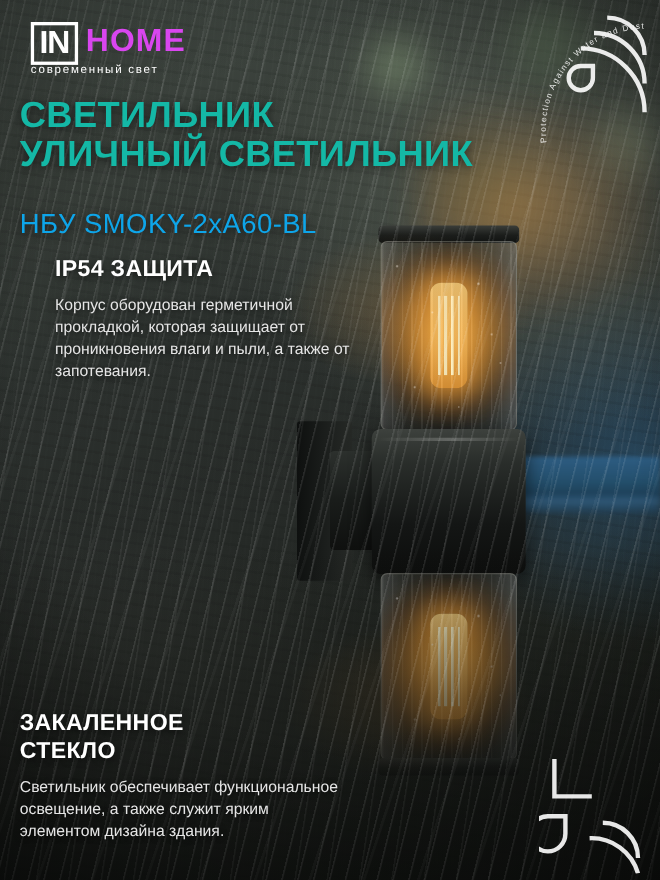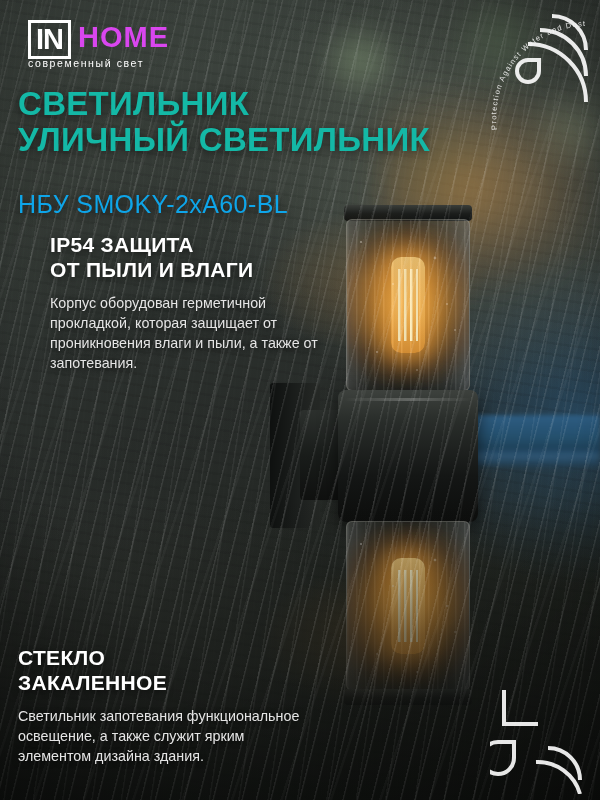--- a/index.html
+++ b/index.html
@@ -263,31 +263,30 @@
 
   <div class="h1">
     <div>СВЕТИЛЬНИК</div>
     <div>УЛИЧНЫЙ СВЕТИЛЬНИК</div>
   </div>
   <div class="model">НБУ SMOKY-2xA60-BL</div>
 
   <div class="feat1">
     <div class="feat-title">
       <div>IP54 ЗАЩИТА</div>
-      <div>ОТ ПЫЛИ И ВЛАГИ</div>
     </div>
     <div class="feat-body">Корпус оборудован герметичной прокладкой, которая защищает от проникновения влаги и пыли, а также от запотевания.</div>
   </div>
 
   <div class="feat2">
     <div class="feat-title">
+      <div>ЗАКАЛЕННОЕ</div>
       <div>СТЕКЛО</div>
-      <div>ЗАКАЛЕННОЕ</div>
     </div>
-    <div class="feat-body">Светильник запотевания функциональное освещение, а также служит ярким элементом дизайна здания.</div>
+    <div class="feat-body">Светильник обеспечивает функциональное освещение, а также служит ярким элементом дизайна здания.</div>
   </div>
 
   <div class="mark-tr">
     <svg width="110" height="150" viewBox="0 0 110 150" fill="none">
       <defs>
         <path id="arcpath" d="M 16,128 A 92,92 0 0 1 104,18"></path>
       </defs>
       <g stroke="#ffffff" stroke-width="4" fill="none" opacity="0.95">
         <path d="M 70,8 A 34,34 0 0 1 104,42"></path>
         <path d="M 58,22 A 46,46 0 0 1 104,68"></path>

